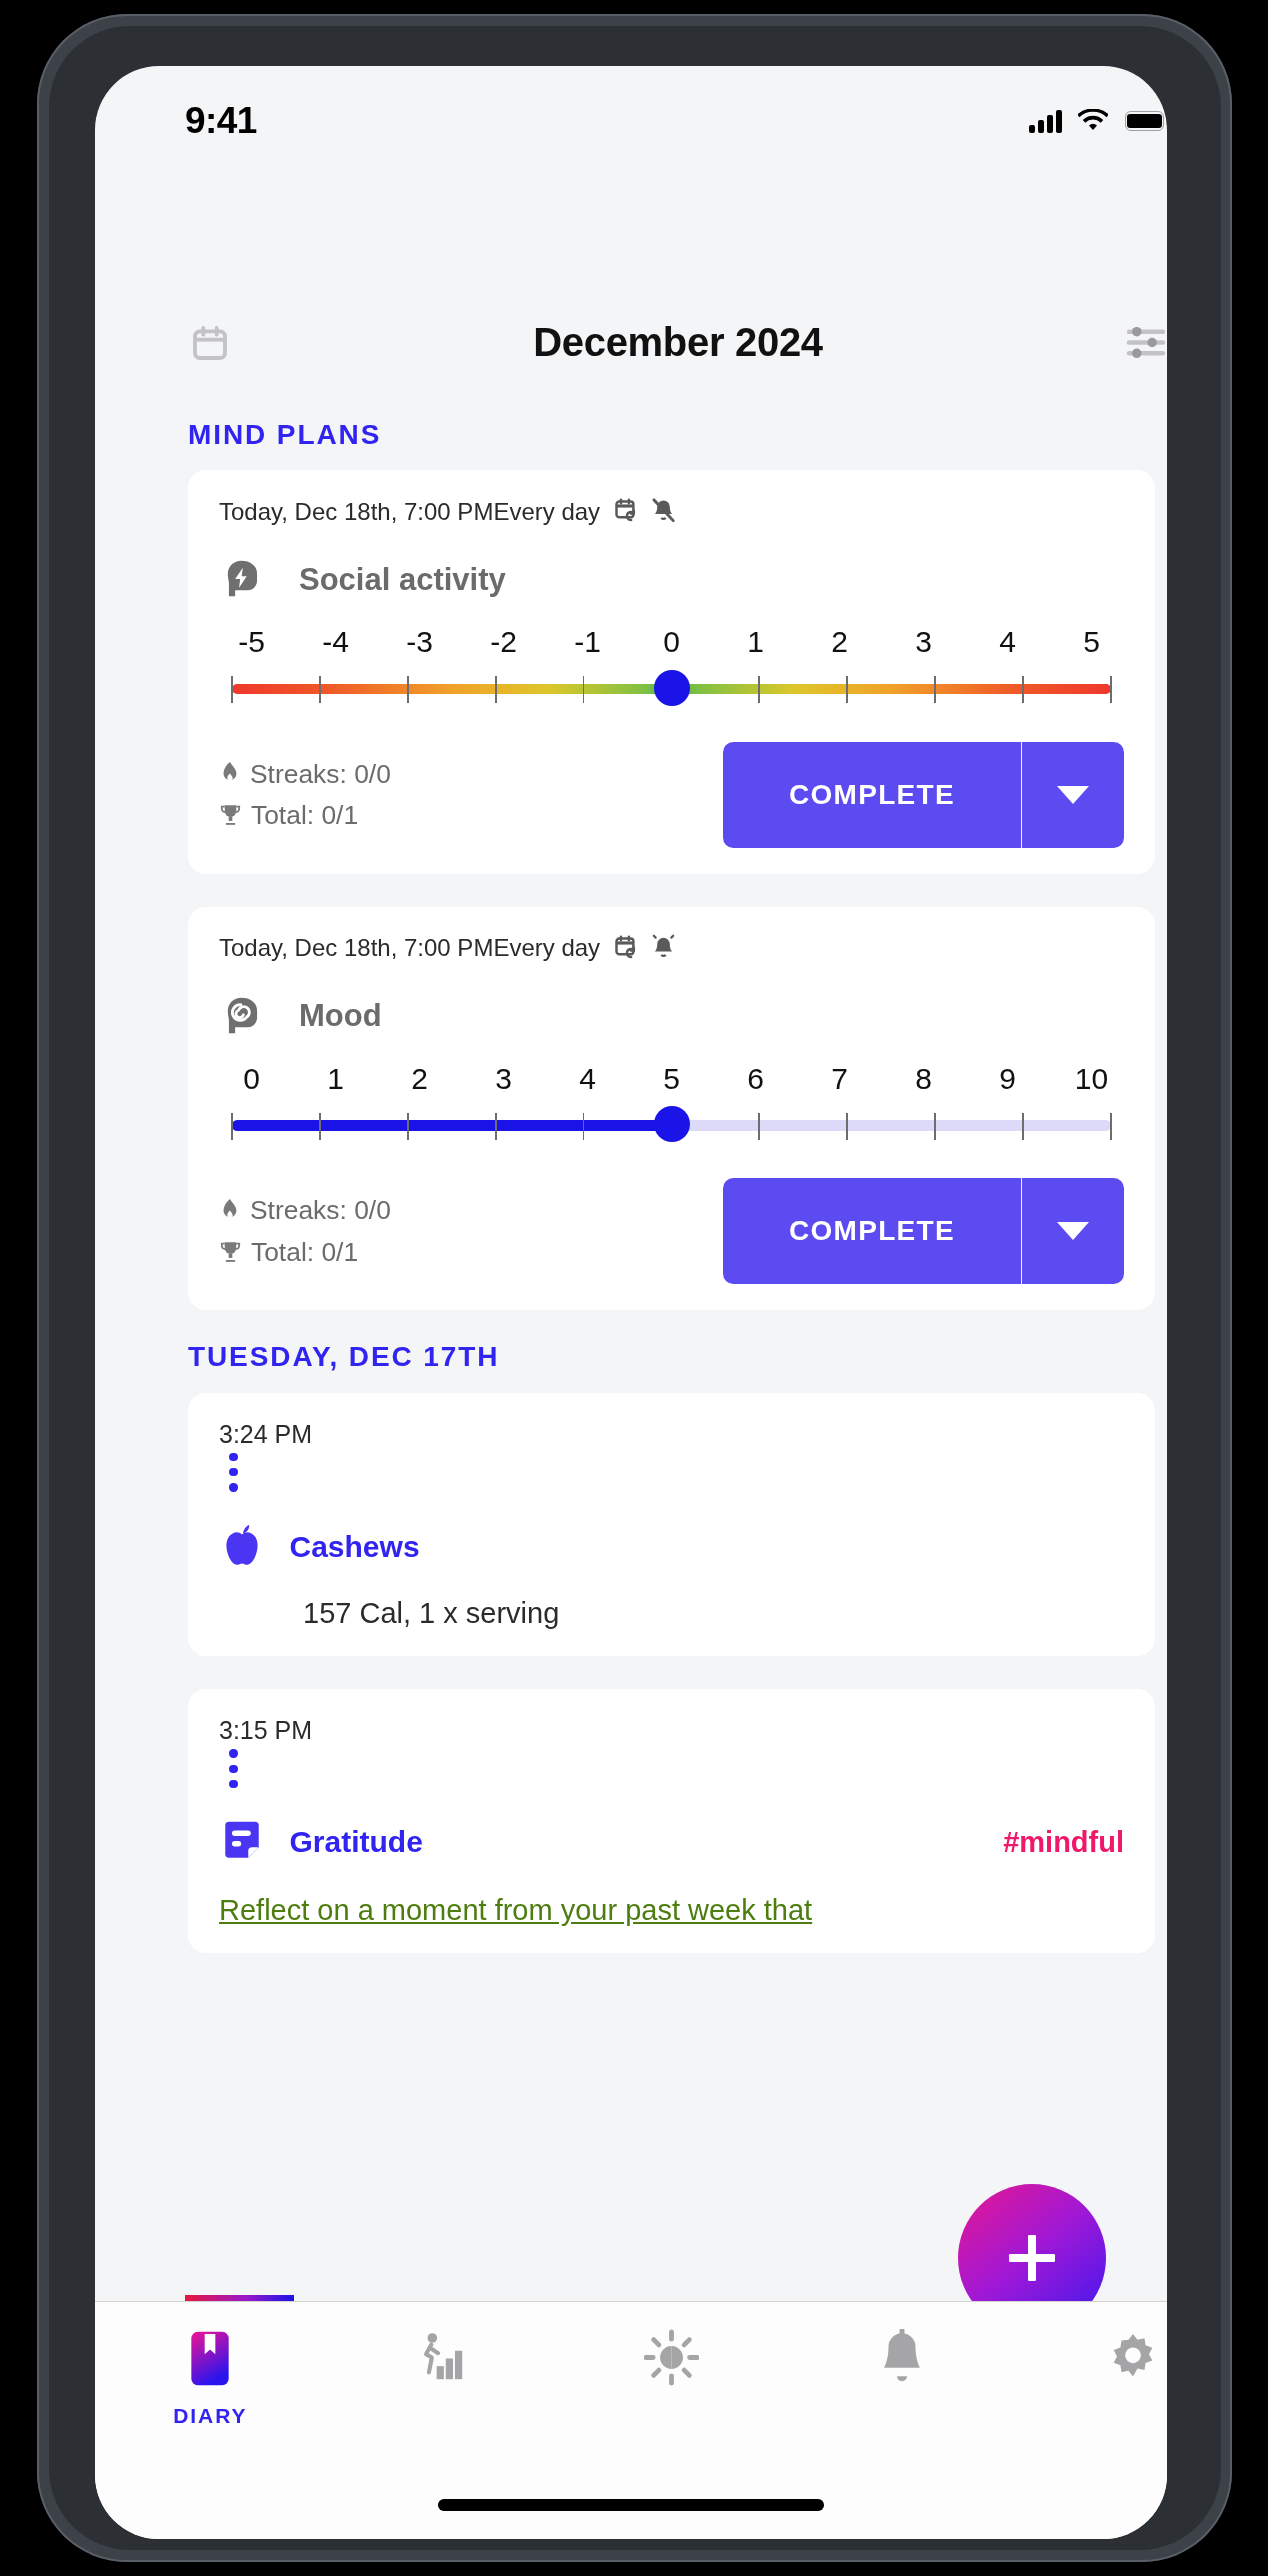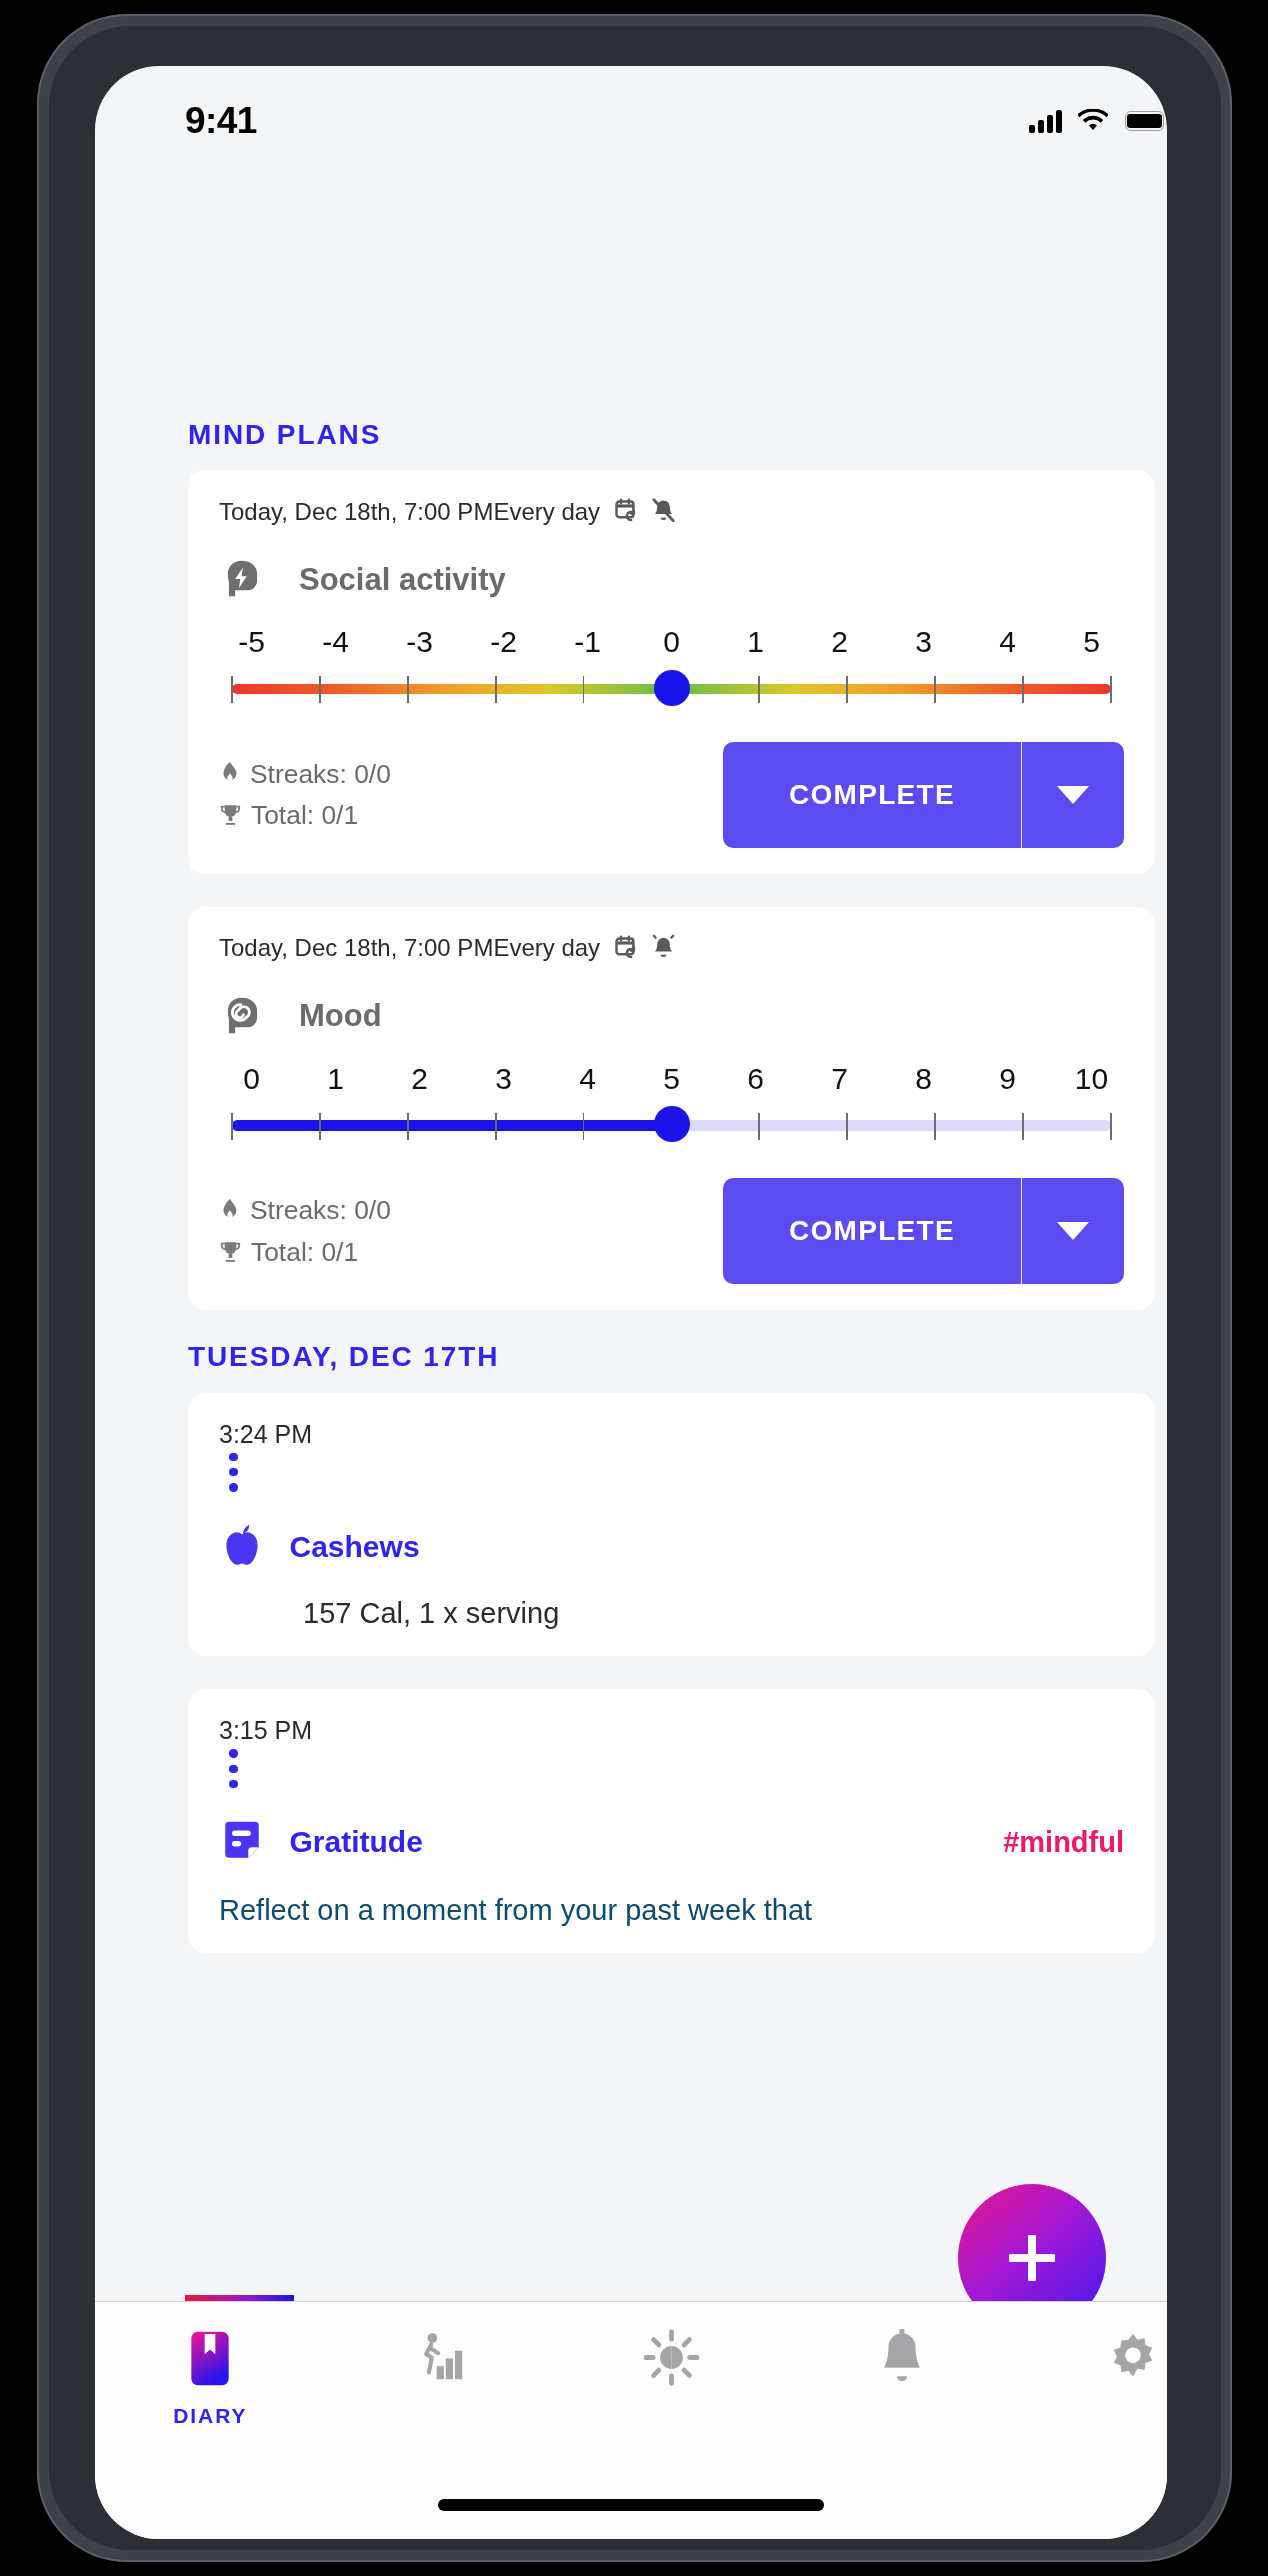--- a/index.html
+++ b/index.html
@@ -266,23 +266,24 @@
     max-width: 232px;
   }
   .entry-sub {
     font-size: 29px;
     color: #2b2b2b;
     margin-top: 24.5px;
     margin-left: 84px;
   }
   .entry-body {
     font-size: 29px;
-    color: #0c4a6e;
+    color: #4d7c0f;
     margin-top: 28px;
     white-space: nowrap;
+    text-decoration: underline;
   }
 
   
   #fab {
     position: absolute;
     right: 61px;
     bottom: 207px;
     width: 148px; height: 148px;
     border-radius: 50%;
     background: linear-gradient(140deg, #e8178f 0%, #a018d6 48%, #3a18f0 100%);
@@ -366,20 +367,38 @@
             <path d="M12 8.2a9 9 0 0 0-6.2 2.5l-2-2.2A12 12 0 0 1 12 5.1a12 12 0 0 1 8.2 3.4l-2 2.2A9 9 0 0 0 12 8.2z" fill="#000"></path>
             <path d="M12 2.1A15.5 15.5 0 0 0 1.2 6.4L-0.7 4.2A18.4 18.4 0 0 1 12 -0.6a18.4 18.4 0 0 1 12.7 4.8l-1.9 2.2A15.5 15.5 0 0 0 12 2.1z" fill="#000"></path>
           </svg>
         </span>
         <span class="battery">
             <i></i>
           </span>
       </div>
     </div>
 
+    <div id="app-header">
+      <div class="hdr-icon">
+        <svg width="40" height="40" viewBox="0 0 24 24">
+          <rect x="3" y="5" width="18" height="16" rx="3" fill="none" stroke="#c3c3c5" stroke-width="2.3"></rect>
+          <path d="M3 10h18" stroke="#c3c3c5" stroke-width="2.3"></path>
+          <path d="M8 3v4M16 3v4" stroke="#c3c3c5" stroke-width="2.3" stroke-linecap="round"></path>
+        </svg>
+      </div>
+      <div id="app-title">December 2024</div>
+      <div class="hdr-icon">
+        <svg width="40" height="35" viewBox="0 0 26 22">
+          <path d="M2 4h22M2 11h22M2 18h22" stroke="#c3c3c5" stroke-width="3" stroke-linecap="round"></path>
+          <circle cx="7" cy="4" r="3.1" fill="#9a9a9c"></circle>
+          <circle cx="17" cy="11" r="3.1" fill="#9a9a9c"></circle>
+          <circle cx="7" cy="18" r="3.1" fill="#9a9a9c"></circle>
+        </svg>
+      </div>
+    </div>
 
     <div id="content">
 
       <div class="section-title">MIND PLANS</div>
 
       <div class="card">
         <div class="card-top-row">
           <div class="card-date">Today, Dec 18th, 7:00 PM</div>
           <div class="card-sched">
             <span class="card-sched-text">Every day</span>

